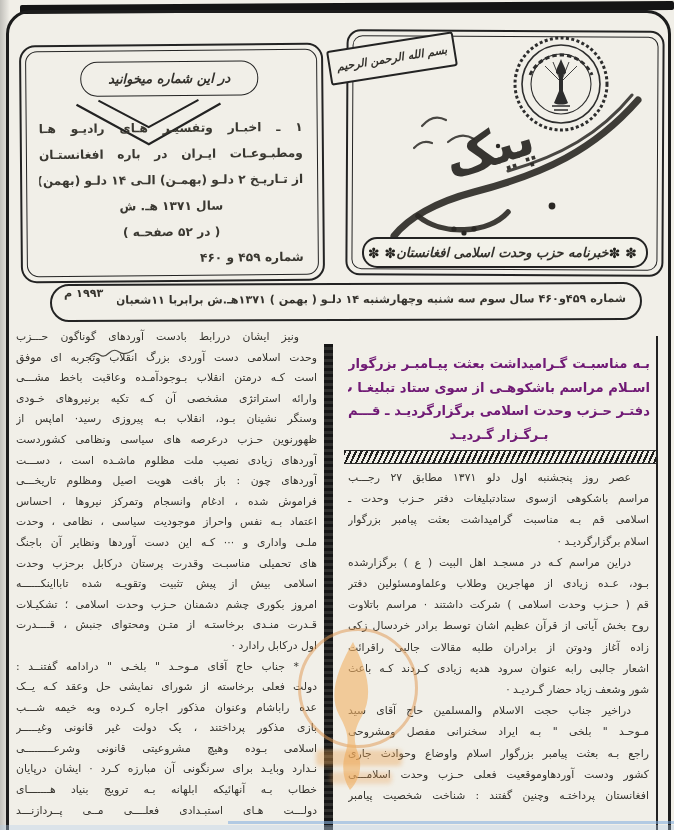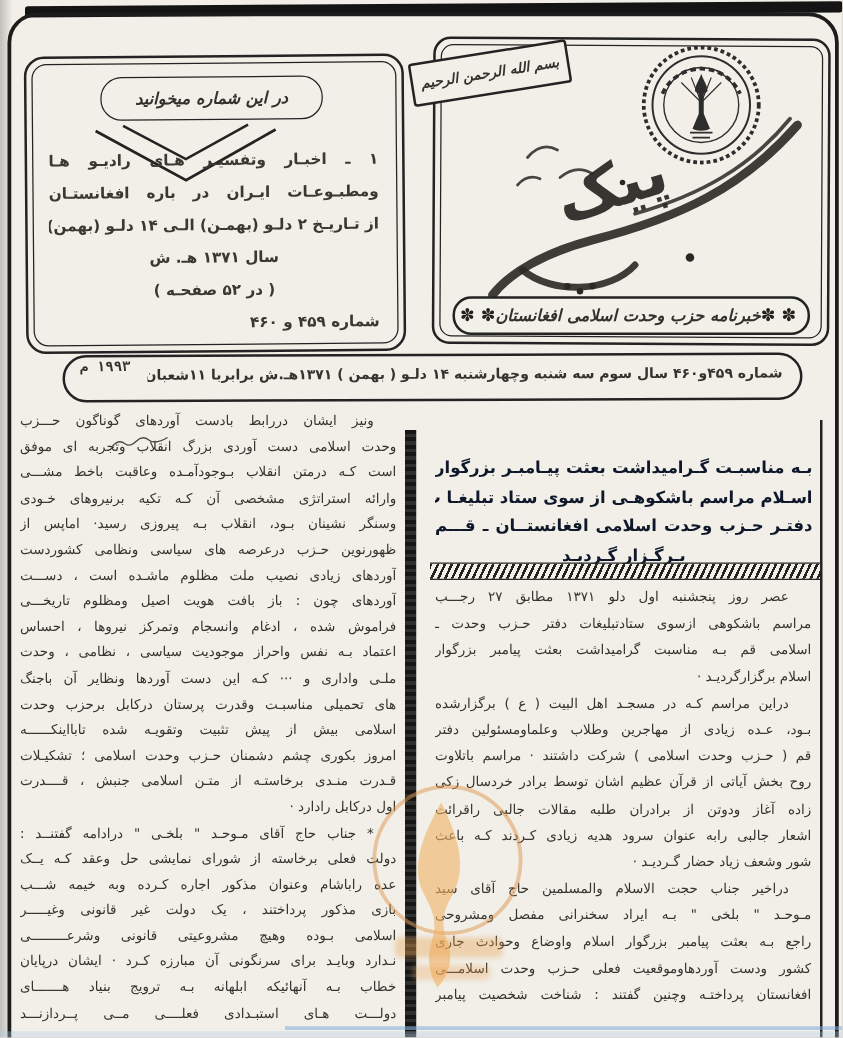--- a/index.html
+++ b/index.html
@@ -33,25 +33,25 @@
   .callig-title{position:absolute;right:118px;top:34px;font-size:50px;font-weight:bold;color:#2a2824;
     transform:rotate(-17deg);letter-spacing:-2px;opacity:.93;font-family:"DejaVu Sans",sans-serif;}
   .mast-band{left:362px;top:237px;width:286px;height:31px;border:2px solid #232323;border-radius:15px;z-index:4;
     display:flex;align-items:center;justify-content:space-between;padding:0 9px;box-sizing:border-box;background:rgba(243,241,234,.65);}
   .stars{font-size:14px;font-weight:bold;color:#23221e;white-space:nowrap;}
   .band-title{font-family:"DejaVu Serif",serif;font-style:italic;font-size:13px;font-weight:bold;white-space:nowrap;}
   
   .issue-bar{left:50px;top:283px;width:592px;height:38px;border:2px solid #232323;border-radius:19px;transform:rotate(-.2deg);
     display:flex;align-items:flex-start;box-sizing:border-box;padding:8px 14px 0 12px;font-size:11.2px;font-weight:bold;color:#35332d;}
   .issue-bar .main{flex:1;white-space:nowrap;overflow:hidden;text-align:justify;text-align-last:justify;}
-  .issue-bar .year{display:inline-block;transform:translateY(-7px);margin-right:14px;white-space:nowrap;font-family:Liberation Mono, monospace;}
+  .issue-bar .year{display:inline-block;transform:translateY(-7px);margin-right:14px;white-space:nowrap;}
   
   .col-left{left:16px;top:327px;width:301px;font-size:10.8px;line-height:20.6px;color:#36342e;}
   .divider{left:324px;top:344px;width:9px;height:486px;background:repeating-linear-gradient(180deg,#161616 0 3px,#2f2f2d 3px 6px);}
-  .headline{left:348px;top:363px;width:302px;font-size:13.2px;font-weight:bold;line-height:23.5px;color:#0f172a;}
+  .headline{left:348px;top:352px;width:302px;font-size:13.2px;font-weight:bold;line-height:23.5px;color:#701a75;}
   .hatch{left:344px;top:450px;width:312px;height:12px;border-top:1px solid #2a2a2a;border-bottom:1px solid #2a2a2a;
     background:repeating-linear-gradient(115deg,#21211e 0 2px,#f1efe8 2px 5px);}
   .col-right{left:348px;top:467px;width:301px;font-size:10.8px;line-height:21.2px;color:#36342e;}
   .right-edge{left:656px;top:336px;width:2px;height:494px;background:#222;}
   .bl{white-space:nowrap;overflow:hidden;text-align:justify;text-align-last:justify;}
   .bl.ind{padding-right:18px;}
   .bl.end{text-align-last:right;}
   .bl.ctr{text-align-last:center;}
   
   .wm{pointer-events:none;z-index:10;}
@@ -153,38 +153,38 @@
       <div class="bl">وسنگر نشینان بـود، انقلاب بـه پیروزی رسید· اماپس از</div>
       <div class="bl">ظهورنوین حـزب درعرصه های سیاسی ونظامی کشوردست</div>
       <div class="bl">آوردهای زیادی نصیب ملت مظلوم ماشـده است ، دســـت</div>
       <div class="bl">آوردهای چون : باز بافت هویت اصیل ومظلوم تاریخـــی</div>
       <div class="bl">فراموش شده ، ادغام وانسجام وتمرکز نیروها ، احساس</div>
       <div class="bl">اعتماد بـه نفس واحراز موجودیت سیاسی ، نظامی ، وحدت</div>
       <div class="bl">ملـی واداری و ··· کـه این دست آوردها ونظایر آن باجنگ</div>
       <div class="bl">های تحمیلی مناسبـت وقدرت پرستان درکابل برحزب وحدت</div>
       <div class="bl">اسلامی بیش از پیش تثبیت وتقویـه شده تابااینکــــــه</div>
       <div class="bl">امروز بکوری چشم دشمنان حـزب وحدت اسلامی ؛ تشکیـلات</div>
-      <div class="bl">قـدرت منـدی برخاستـه از متـن اسلامی جنبش ، قــــدرت</div>
+      <div class="bl">قـدرت منـدی برخاستـه از متـن ومحتوای جنبش ، قــــدرت</div>
       <div class="bl end">اول درکابل رادارد ·</div>
       <div class="bl ind">* جناب حاج آقای مـوحـد " بلخـی " درادامه گفتنــد :</div>
       <div class="bl">دولت فعلی برخاسته از شورای نمایشی حل وعقد کـه یــک</div>
       <div class="bl">عده راباشام وعنوان مذکور اجاره کـرده وبه خیمه شـــب</div>
       <div class="bl">بازی مذکور پرداختند ، یک دولت غیر قانونی وغیـــــر</div>
       <div class="bl">اسلامی بـوده وهیچ مشروعیتی قانونی وشرعـــــــــی</div>
       <div class="bl">نـدارد وبایـد برای سرنگونی آن مبارزه کـرد · ایشان درپایان</div>
       <div class="bl">خطاب بـه آنهائیکه ابلهانه بـه ترویج بنیاد هـــــــای</div>
       <div class="bl">دولـــت هـای استبـدادی فعلــــی مــی پــردازنـــد</div>
     </div>
 
   <div class="abs divider"></div>
 
   <div class="abs headline">
       <div class="bl">بـه مناسبـت گـرامیداشت بعثت پیـامبـر بزرگوار</div>
       <div class="bl">اسـلام مراسم باشکوهـی از سوی ستاد تبلیغـا ت</div>
-      <div class="bl">دفتـر حـزب وحدت اسلامی افغانستــان ـ قـــم</div>
+      <div class="bl">دفتـر حـزب وحدت اسلامی برگزارگردیـد ـ قـــم</div>
       <div class="bl ctr">بـرگـزار گـردیـد</div>
     </div>
 
   <div class="abs hatch"></div>
 
   <div class="abs col-right">
       <div class="bl ind">عصر روز پنجشنبه اول دلو ۱۳۷۱ مطابق ۲۷ رجـــب</div>
       <div class="bl">مراسم باشکوهی ازسوی ستادتبلیغات دفتر حـزب وحدت ـ</div>
       <div class="bl">اسلامی قم بـه مناسبت گرامیداشت بعثت پیامبر بزرگوار</div>
       <div class="bl end">اسلام برگزارگردیـد ·</div>

